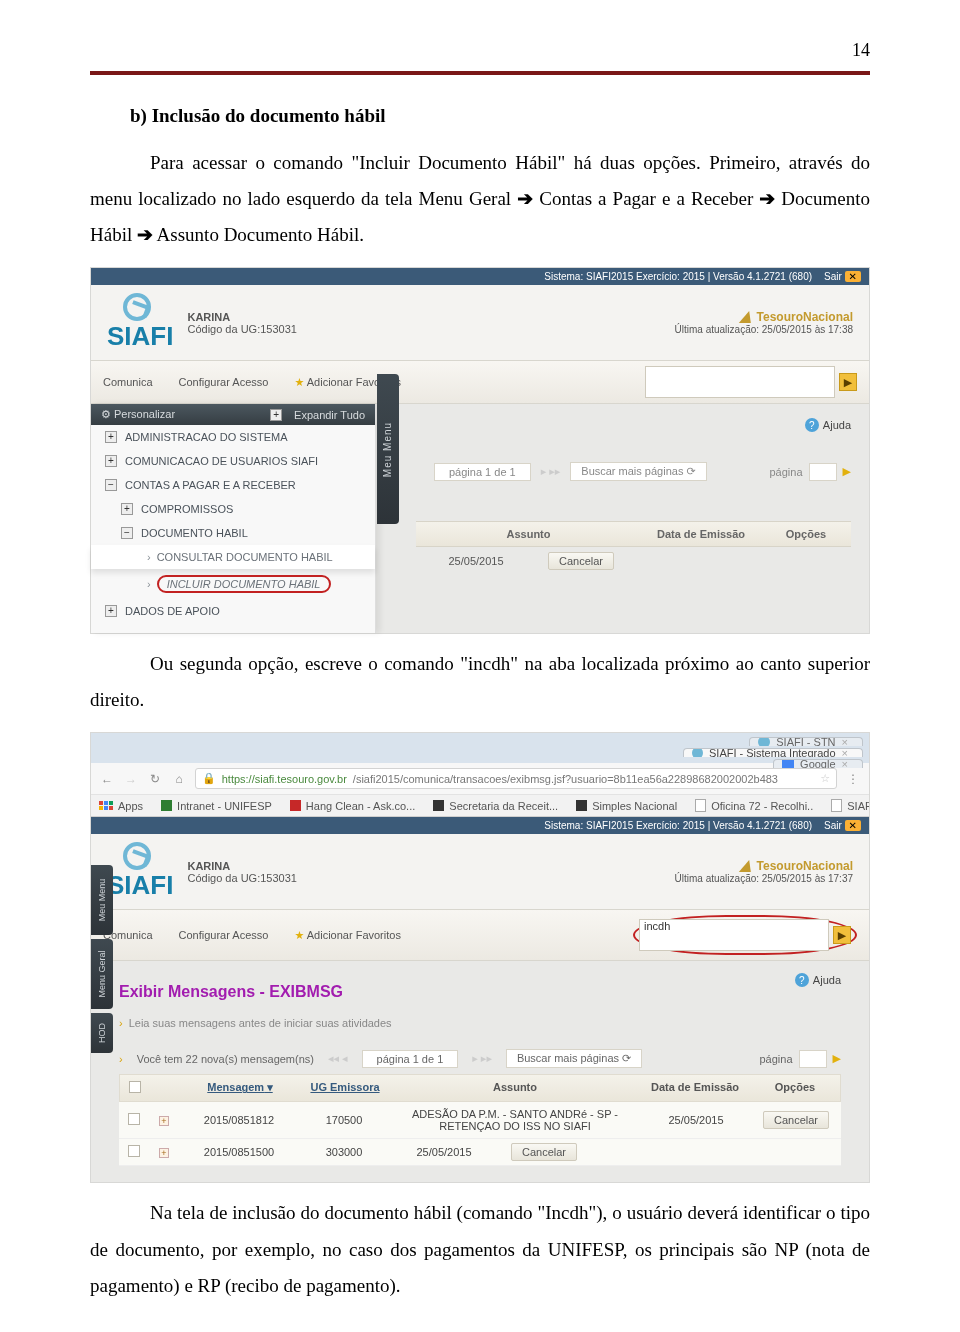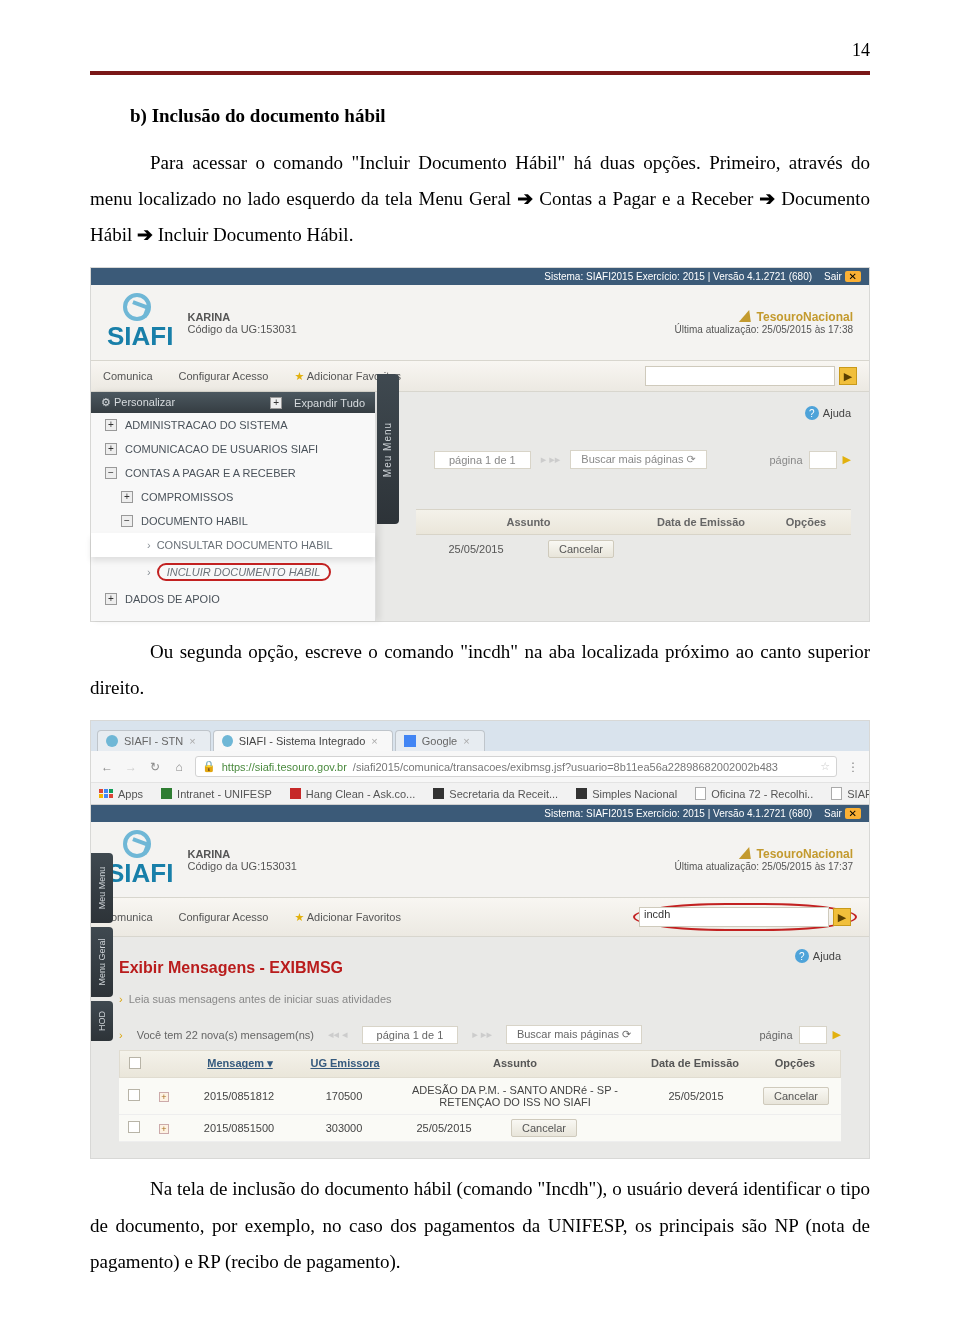--- a/index.html
+++ b/index.html
@@ -11,26 +11,26 @@
   .arrow { font-weight: bold; }
   .shot { background: #e9e9e7; border: 1px solid #d8d8d6; margin: 12px 0; font-family: Arial, sans-serif; font-size: 11px; color: #444; position: relative; }
   .topbar { background: #3b5a78; color: #fff; font-size: 10px; padding: 3px 8px; display: flex; justify-content: flex-end; align-items: center; gap: 12px; }
   .topbar .sair { background: #fbb034; color: #000; padding: 0 4px; border-radius: 2px; }
   .branding { display: flex; align-items: center; padding: 8px 16px; gap: 14px; background: #f4f3f1; }
   .logo { display: flex; align-items: center; font-weight: bold; color: #187fa9; font-size: 26px; flex-direction: column; }
   .logo .mark { width: 28px; height: 28px; border: 4px solid #6fb7d6; border-radius: 50%; margin-right: 6px; position: relative; }
   .logo .mark::after { content: ""; position: absolute; width: 14px; height: 8px; border-right: 4px solid #6fb7d6; border-top: 4px solid #6fb7d6; top: 6px; left: 4px; transform: rotate(20deg); }
   .userblock { font-size: 11px; color: #555; }
   .tesouro { margin-left: auto; text-align: right; font-size: 10px; color: #555; }
-  .tesouro .tn { color: #c39a2e; font-weight: bold; font-size: 12px; display: flex; gap: 4px; justify-content: flex-end; }
+  .tesouro .tn { color: #c39a2e; font-weight: bold; font-size: 12px; display: flex; align-items: center; gap: 4px; justify-content: flex-end; }
   .tn-icon { width: 0; height: 0; border-left: 6px solid transparent; border-right: 6px solid transparent; border-bottom: 12px solid #c39a2e; transform: skewX(-20deg); }
   .menubar { background: linear-gradient(#f8f6f2,#ece9e2); border-top: 1px solid #d8d6ce; border-bottom: 1px solid #d8d6ce; padding: 5px 12px; display: flex; align-items: center; gap: 26px; font-size: 11px; color: #555; }
   .menubar .star { color: #e2b10e; }
   .menubar .search { margin-left: auto; display: flex; align-items: center; gap: 4px; }
-  .menubar .searchbox { border: 1px solid #cfcabc; background: #fff; width: 190px; height: 20px; padding: 0 4px; font-size: 11px; }
+  .menubar .searchbox { border: 1px solid #cfcabc; background: #fff; width: 190px; height: 32px; padding: 0 4px; font-size: 11px; }
   .menubar .go { width: 18px; height: 18px; background: #f1bf3b; border: 1px solid #c99a1a; display: flex; align-items: center; justify-content: center; color: #5a3f00; }
   .shot1-body { display: flex; }
   .sidebar { width: 285px; background: #f8f8f8; border-right: 1px solid #ddd; box-shadow: 4px 0 6px rgba(0,0,0,0.08); padding: 0 0 10px 0; }
   .side-top { background: linear-gradient(#4c5860,#353d42); color: #d7dbde; padding: 4px 10px; font-size: 11px; display: flex; justify-content: space-between; }
   .side-top .exp { display:flex; align-items:center; gap:4px; }
   .plusbox { width: 12px; height: 12px; background: #eee; border: 1px solid #999; display: inline-flex; align-items: center; justify-content: center; font-size: 10px; line-height: 1; color: #333; margin-right: 8px; }
   .side-item { padding: 6px 10px 6px 14px; display: flex; align-items: center; font-size: 11px; color: #4a525a; }
   .side-sub { padding-left: 30px; }
   .side-sub3 { padding-left: 56px; color: #6a7178; font-size: 11px; }
   .side-sub3 .ch { color: #8a9198; margin-right: 6px; }
@@ -48,42 +48,42 @@
   .pager .pbox { background:#fff; border:1px solid #d8d4c8; width:28px; height:18px; }
   .pager .tri { color:#e2b10e; }
   .tablehdr { display: flex; background: linear-gradient(#f4f2ea,#eae6da); border-top:1px solid #d8d4c8; border-bottom:1px solid #d8d4c8; font-size:11px; color:#666; font-weight:bold; }
   .th { padding: 6px 8px; text-align:center; }
   .row1 { display: flex; font-size: 11px; color: #555; align-items:center; }
   .td { padding: 8px 8px; text-align:center; }
   .btn-cancel { background: linear-gradient(#f9f8f3,#e8e5da); border:1px solid #cfcabc; padding: 2px 10px; border-radius: 2px; color:#555; }
 
   
   .chrome { background:#f2f2f2; border-bottom:1px solid #cfcfcf; }
-  .tabs { display:flex; align-items:flex-end; height:30px; padding: 4px 6px 0 6px; gap:2px; background:#d9e3ed; }
+  .tabs { display:flex; align-items:flex-end; height:30px; padding: 4px 6px 0 6px; gap:2px; background:#d9e3ed;flex-direction:column; }
   .tab { background:#f8f8f8; border:1px solid #bfc5cb; border-bottom:none; border-radius:4px 4px 0 0; padding: 4px 14px 4px 8px; display:flex; align-items:center; gap:6px; font-size:11px; max-width:180px; white-space:nowrap; overflow:hidden; color:#444; }
   .tab .x { color:#aaa; margin-left:auto; }
   .tab.inactive { background:#e7ecf1; color:#666; }
   .urlbar { display:flex; align-items:center; gap:8px; padding: 5px 8px; background:#f7f7f7; }
   .nav-icn { width:16px; height:16px; border-radius:50%; display:inline-flex; align-items:center; justify-content:center; font-size:12px; color:#888; }
   .urlinput { flex:1; background:#fff; border:1px solid #d3d3d3; border-radius:3px; padding: 3px 6px; font-size:11px; display:flex; align-items:center; gap:6px; color:#4a8a3e; }
   .urlinput .lock { color:#3a9b3a; }
   .urlinput .rest { color:#777; }
   .bookbar { display:flex; align-items:center; gap:18px; padding: 4px 8px; font-size:11px; color:#555; border-top:1px solid #e3e3e3; flex-wrap:nowrap; overflow:hidden; }
   .bm { display:flex; align-items:center; gap:5px; white-space:nowrap; }
   .bm .sq { width:11px; height:11px; background:#888; }
   .bm .doc { width:11px; height:13px; border:1px solid #aaa; background:#fff; }
   .bm .green { background:#2e7d32; }
   .bm .red { background:#c62828; }
   .bm .dark { background:#333; }
   .search-circled { border: 2px solid #c22121; border-radius: 50%/60%; padding: 2px 4px; }
   .shot2-body { padding: 12px 28px 16px 28px; position: relative; }
   .side-tabs2 { position:absolute; left:0; top:132px; width:22px; display:flex; flex-direction:column; gap:4px; }
   .side-tabs2 div { background:linear-gradient(#3f4950,#2d3338); height:70px; border-radius:0 4px 4px 0; display:flex; align-items:center; justify-content:center; }
   .side-tabs2 span { color:#cfd4d8; font-size:9px; transform:rotate(-90deg); white-space:nowrap; }
-  .exibir-title { font-size:16px; font-weight:bold; color:#b91c1c; margin: 8px 0 14px 0; }
+  .exibir-title { font-size:16px; font-weight:bold; color:#a21caf; margin: 8px 0 14px 0; }
   .leia { color:#888; font-size:11px; margin-bottom:20px; }
   .leia .ch { color:#d9a40a; margin-right:6px; }
   .voce-line { display:flex; align-items:center; gap:14px; font-size:11px; color:#666; margin-bottom:6px; }
   .voce-line .ch { color:#d9a40a; }
   .table2 { width:100%; font-size:11px; }
   .table2 .hdr { display:flex; background:linear-gradient(#f4f2ea,#eae6da); border:1px solid #e0dcd0; font-weight:bold; color:#555; }
   .table2 .r { display:flex; border-bottom:1px solid #eee; align-items:center; background:#fafaf6; }
   .cell { padding: 6px 6px; text-align:center; }
   .c-chk { width:30px; }
   .c-msg { width:120px; text-align:center; }
@@ -97,21 +97,21 @@
 </style>
 </head>
 <body>
 
 <div class="page-num">14</div>
 <div class="hr-top"></div>
 
 <div class="heading">b) Inclusão do documento hábil</div>
 
 <p class="para">
-  <span>Para acessar o comando "Incluir Documento Hábil" há duas opções. Primeiro, através do menu localizado no lado esquerdo da tela Menu Geral </span><span class="arrow">➔</span><span> Contas a Pagar e a Receber </span><span class="arrow">➔</span><span> Documento Hábil </span><span class="arrow">➔</span><span> Incluir Documento Hábil.</span>
+  <span>Para acessar o comando "Incluir Documento Hábil" há duas opções. Primeiro, através do menu localizado no lado esquerdo da tela Menu Geral </span><span class="arrow">➔</span><span> Contas a Pagar e a Receber </span><span class="arrow">➔</span><span> Documento Hábil </span><span class="arrow">➔</span><span> Assunto Documento Hábil.</span>
 </p>
 
 <div class="shot">
   <div class="topbar">
     <span>Sistema: SIAFI2015 Exercício: 2015 | Versão 4.1.2721 (680)</span>
     <span><span>Sair</span> <span class="sair">✕</span></span>
   </div>
   <div class="branding">
     <div class="logo">
         <span class="mark"></span>

